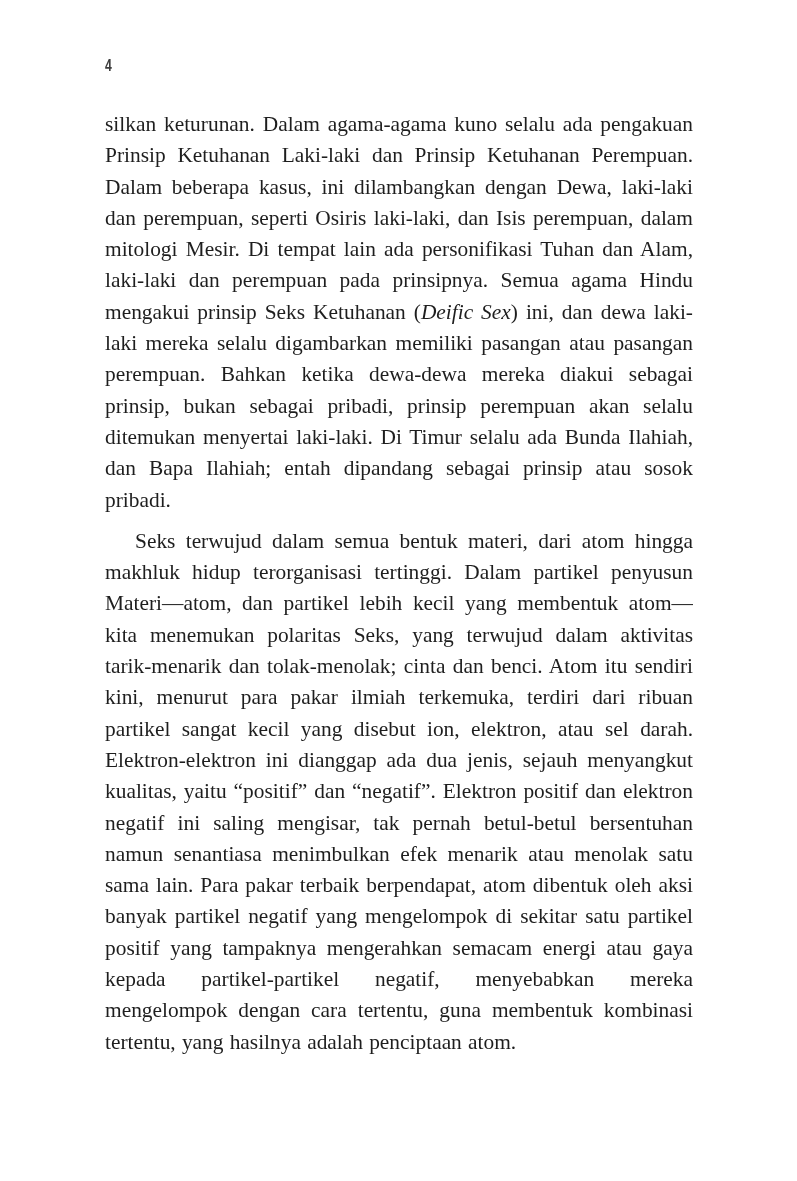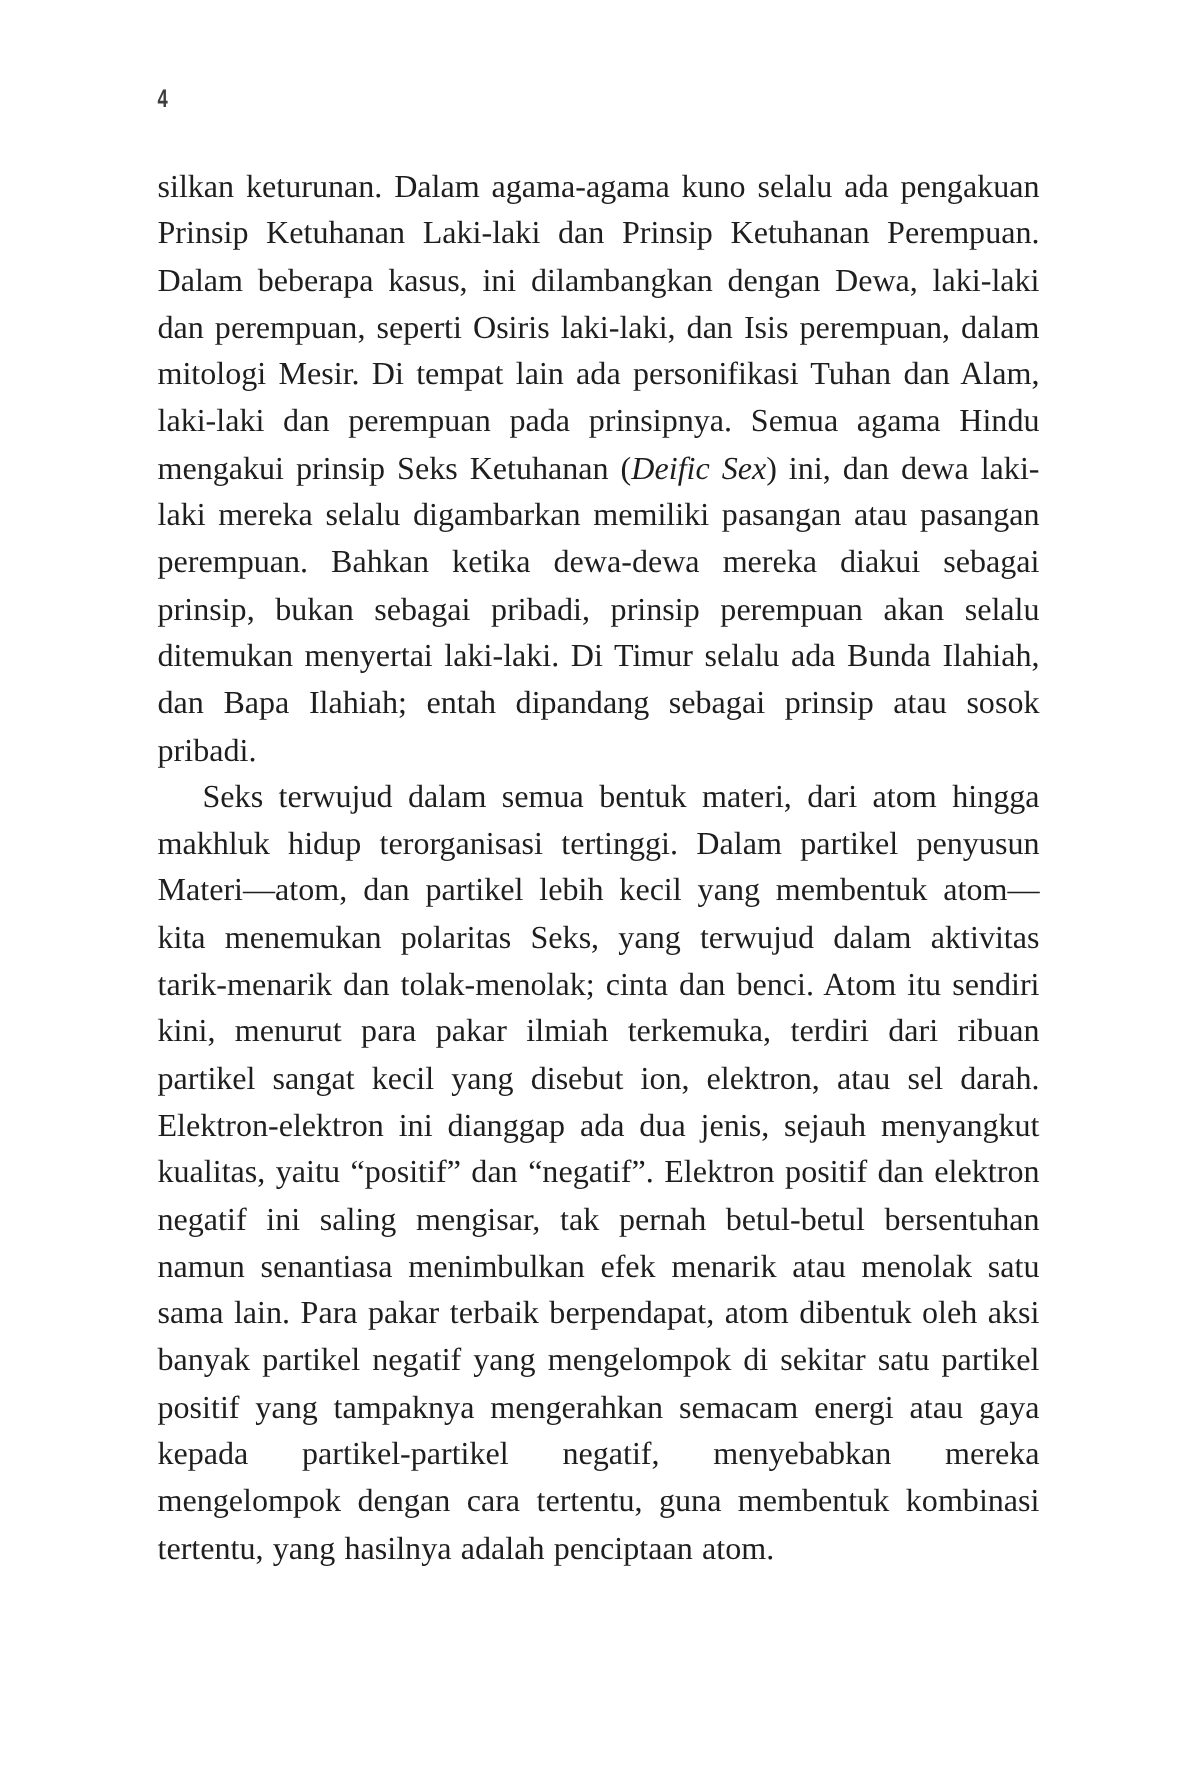--- a/index.html
+++ b/index.html
@@ -59,20 +59,21 @@
     line-height: 31.3px;
     text-align: justify;
     word-spacing: 0.04em;
   }
   .body-text p {
     margin: 0;
     padding: 0;
   }
   .body-text p.indented {
     text-indent: 30px;
+    margin-top: 10px;
   }
   .body-text i {
     font-style: italic;
   }
 </style>
 </head>
 <body>
 
 <div class="page">
 

